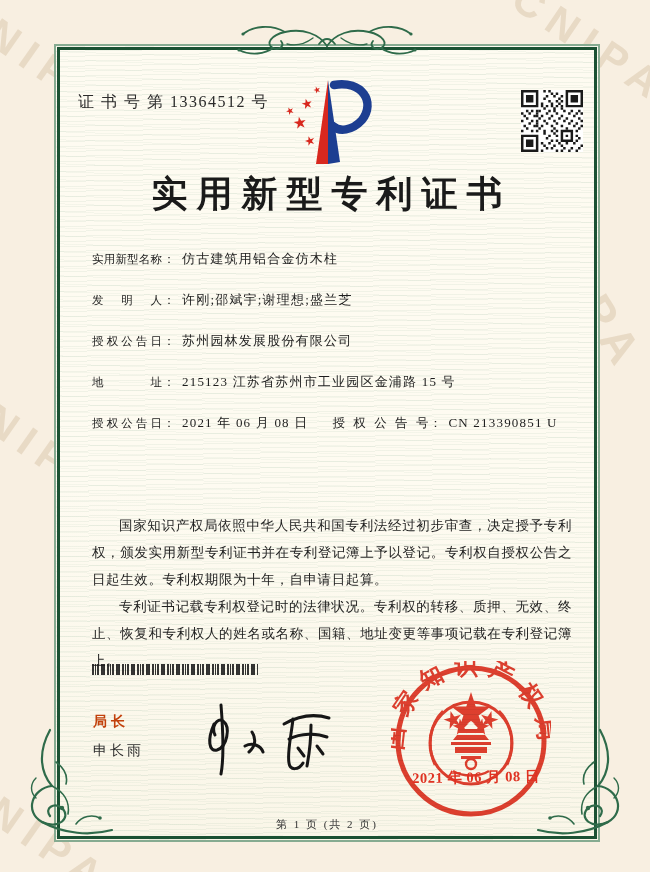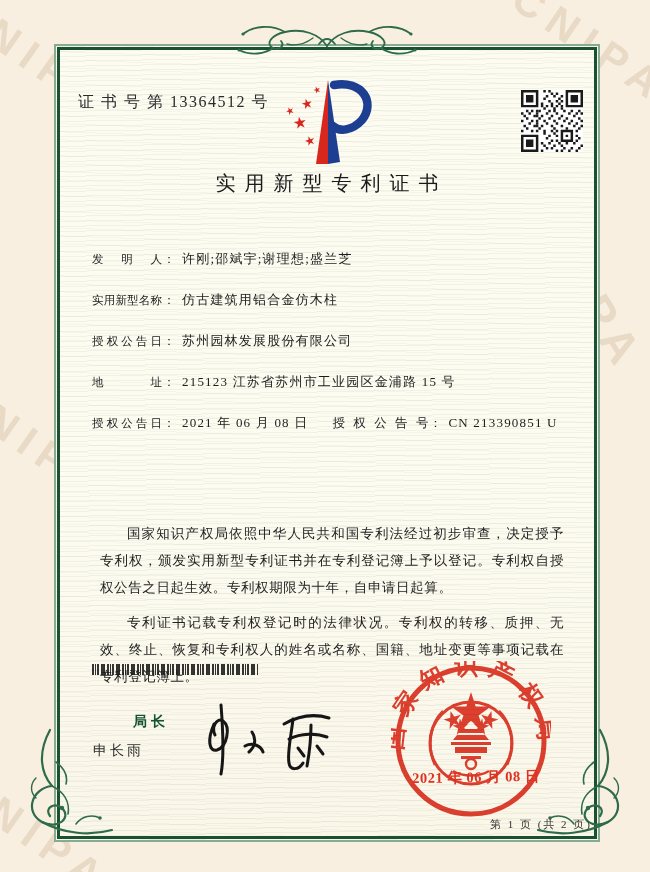--- a/index.html
+++ b/index.html
@@ -42,53 +42,53 @@
   .orn-top{left:231px;top:20px;}
   .orn-bl{left:16px;top:728px;}
   .orn-br{left:534px;top:728px;transform:scaleX(-1);}
   
   .content-item{position:absolute;z-index:4;}
   .cert-no{left:78px;top:92px;font-size:16px;letter-spacing:1.5px;color:#2b2b2b;}
   .logo{left:282px;top:76px;}
   .qr{left:521px;top:90px;}
   .title{
     left:54px;top:170px;width:546px;text-align:center;
-    font-size:20px;font-weight:400;letter-spacing:9px;padding-left:9px;
+    font-size:36px;font-weight:700;letter-spacing:9px;padding-left:9px;
     box-sizing:border-box;color:#1a1a1a;
   }
   .fields{left:92px;top:247px;right:56px;}
   .frow{line-height:21px;margin-bottom:18px;white-space:nowrap;}
   .flabel{
     display:inline-block;width:70px;font-size:11.5px;color:#222;
     text-align:justify;text-align-last:justify;vertical-align:baseline;
   }
   .flabel.wide{width:96px;font-size:12.5px;margin-left:24px;}
   .fcolon{font-size:12px;margin:0 7px 0 1px;}
   .fvalue{font-size:13px;letter-spacing:1.2px;color:#1d1d1d;}
   .paras{left:92px;top:512px;width:480px;font-size:13.5px;line-height:27px;
     text-align:justify;letter-spacing:0.6px;color:#1f1f1f;}
-  .paras p{margin:8px;text-indent:2em;}
+  .paras p{margin:0;text-indent:2em;}
   .barcode{
     left:92px;top:664px;width:166px;height:11px;opacity:0.88;
     background:
       repeating-linear-gradient(90deg,#1c1c1c 0 2px,transparent 2px 5px),
       repeating-linear-gradient(90deg,#161616 0 1px,transparent 1px 3px);
   }
   .officer-title{left:93px;top:713px;font-family:"Liberation Sans","DejaVu Sans",sans-serif;
-    font-size:14px;font-weight:600;letter-spacing:4px;color:#14532d;margin-left:40px;}
+    font-size:14px;font-weight:600;letter-spacing:4px;color:#c2410c;}
   .officer-name{left:93px;top:742px;font-family:"Liberation Sans","DejaVu Sans",sans-serif;
     font-size:14px;font-weight:400;letter-spacing:3px;color:#2d2d2d;}
   .signature{left:198px;top:700px;}
   .seal{left:391px;top:661px;opacity:0.93;mix-blend-mode:multiply;}
   .seal-date{
     left:398px;top:768px;width:156px;text-align:center;color:#df3222;
     font-size:14.5px;font-weight:700;letter-spacing:0.5px;transform:rotate(-1deg);
     z-index:5;
   }
-  .footer{left:46px;top:817px;width:546px;text-align:right;
+  .footer{left:54px;top:817px;width:546px;text-align:center;
     font-size:11px;letter-spacing:2px;color:#333;}
   .seal-text{font-size:23px;font-weight:700;letter-spacing:10px;
     font-family:"Liberation Serif","DejaVu Serif",serif;}
 </style>
 </head>
 <body>
 
 <div class="page">
 
   <span class="wm wm-out wm1">CNIPA</span>
@@ -166,24 +166,24 @@
       <path d="M2 2h3v3H2zM20 2h3v3h-3zM2 20h3v3H2zM18 18h1v1h-1z"></path>
       <path d="M8 6h1v1h-1zM10 6h1v1h-1zM12 6h1v1h-1zM14 6h1v1h-1zM16 6h1v1h-1zM6 8h1v1h-1zM6 10h1v1h-1zM6 12h1v1h-1zM6 14h1v1h-1zM6 16h1v1h-1z"></path>
       <path d="M9 0h1v1h-1zM11 0h1v1h-1zM12 1h1v1h-1zM14 1h1v1h-1zM10 2h1v1h-1zM13 2h1v1h-1zM16 2h1v1h-1zM9 3h1v1h-1zM15 3h1v1h-1zM11 4h1v1h-1zM14 4h1v1h-1zM16 4h1v1h-1zM8 5h1v1h-1zM12 5h1v1h-1zM15 5h1v1h-1zM9 7h1v1h-1zM13 7h1v1h-1zM16 7h1v1h-1zM2 8h1v1h-1zM4 8h1v1h-1zM7 8h1v1h-1zM11 8h1v1h-1zM13 8h1v1h-1zM17 8h1v1h-1zM20 8h1v1h-1zM23 8h1v1h-1zM0 9h1v1h-1zM3 9h1v1h-1zM6 9h1v1h-1zM10 9h1v1h-1zM14 9h1v1h-1zM19 9h1v1h-1zM22 9h1v1h-1zM24 9h1v1h-1zM1 10h1v1h-1zM5 10h1v1h-1zM8 10h1v1h-1zM12 10h1v1h-1zM16 10h1v1h-1zM21 10h1v1h-1zM2 11h1v1h-1zM7 11h1v1h-1zM11 11h1v1h-1zM15 11h1v1h-1zM18 11h1v1h-1zM23 11h1v1h-1zM0 12h1v1h-1zM4 12h1v1h-1zM9 12h1v1h-1zM13 12h1v1h-1zM17 12h1v1h-1zM20 12h1v1h-1zM24 12h1v1h-1zM3 13h1v1h-1zM6 13h1v1h-1zM10 13h1v1h-1zM14 13h1v1h-1zM19 13h1v1h-1zM22 13h1v1h-1zM1 14h1v1h-1zM5 14h1v1h-1zM8 14h1v1h-1zM12 14h1v1h-1zM16 14h1v1h-1zM21 14h1v1h-1zM24 14h1v1h-1zM2 15h1v1h-1zM7 15h1v1h-1zM13 15h1v1h-1zM18 15h1v1h-1zM23 15h1v1h-1zM0 16h1v1h-1zM4 16h1v1h-1zM9 16h1v1h-1zM12 16h1v1h-1zM14 16h1v1h-1zM22 16h1v1h-1zM9 17h1v1h-1zM13 17h1v1h-1zM11 18h1v1h-1zM14 18h1v1h-1zM22 18h1v1h-1zM10 19h1v1h-1zM23 19h1v1h-1zM12 20h1v1h-1zM14 20h1v1h-1zM22 20h1v1h-1zM8 21h1v1h-1zM11 21h1v1h-1zM15 21h1v1h-1zM18 21h1v1h-1zM21 21h1v1h-1zM9 22h1v1h-1zM13 22h1v1h-1zM16 22h1v1h-1zM24 22h1v1h-1zM10 23h1v1h-1zM12 23h1v1h-1zM17 23h1v1h-1zM20 23h1v1h-1zM23 23h1v1h-1zM8 24h1v1h-1zM14 24h1v1h-1zM16 24h1v1h-1zM19 24h1v1h-1zM22 24h1v1h-1z"></path>
     </g>
   </svg>
 
   <div class="content-item title">实用新型专利证书</div>
 
   <div class="content-item fields">
     <div class="frow">
+      <span class="flabel">实用新型名称</span><span class="fcolon">：</span><span class="fvalue">仿古建筑用铝合金仿木柱</span>
+    </div>
+    <div class="frow">
       <span class="flabel">发明人</span><span class="fcolon">：</span><span class="fvalue">许刚;邵斌宇;谢理想;盛兰芝</span>
-    </div>
-    <div class="frow">
-      <span class="flabel">实用新型名称</span><span class="fcolon">：</span><span class="fvalue">仿古建筑用铝合金仿木柱</span>
     </div>
     <div class="frow">
       <span class="flabel">授权公告日</span><span class="fcolon">：</span><span class="fvalue">苏州园林发展股份有限公司</span>
     </div>
     <div class="frow">
       <span class="flabel">地址</span><span class="fcolon">：</span><span class="fvalue">215123 江苏省苏州市工业园区金浦路 15 号</span>
     </div>
     <div class="frow">
       <span class="flabel">授权公告日</span><span class="fcolon">：</span><span class="fvalue">2021 年 06 月 08 日</span><span class="flabel wide">授权公告号</span><span class="fcolon">：</span><span class="fvalue">CN 213390851 U</span>
     </div>

